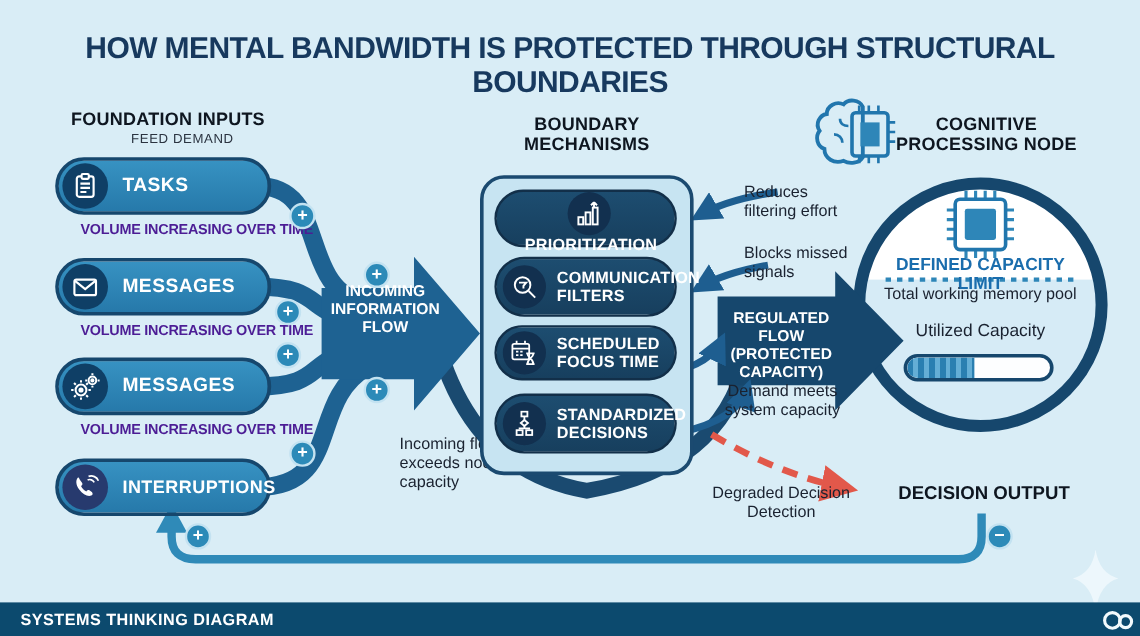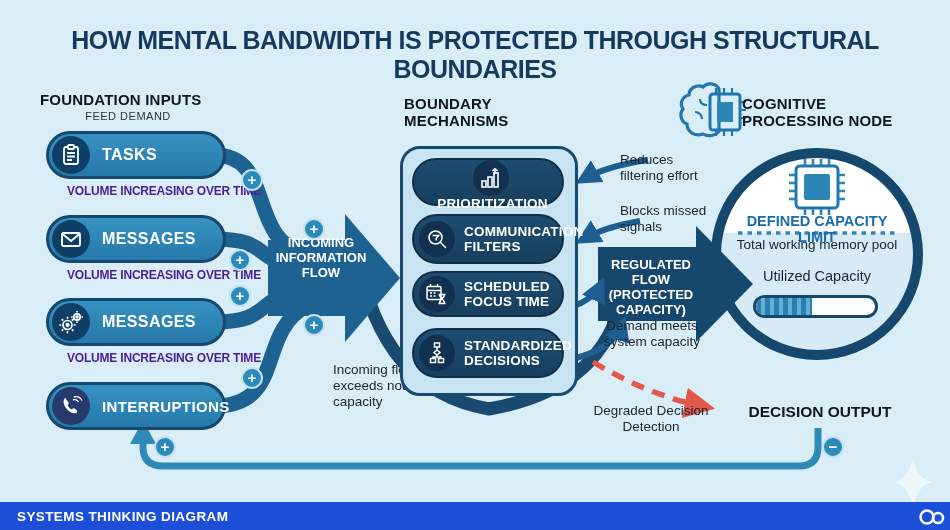--- a/index.html
+++ b/index.html
@@ -1,21 +1,21 @@
 <!DOCTYPE html>
 <html><head>
 <meta charset="utf-8">
 <style>
   html,body{margin:0;padding:0;background:#b9d6e4;}
   .stage{position:relative;width:950px;height:530px;background:#d9edf6;overflow:hidden;
          font-family:"Liberation Sans",sans-serif;}
   .abs{position:absolute;}
   .title{left:0;top:26px;width:950px;text-align:center;font-size:25px;font-weight:bold;
          color:#17395e;letter-spacing:-0.5px;}
-  .sec-head{font-weight:bold;color:#0e1620;font-size:15px;line-height:17px;letter-spacing:0.2px;}
+  .sec-head{font-weight:bold;color:#0e1620;text-align:center;font-size:15px;line-height:17px;letter-spacing:0.2px;}
   .sec-sub{font-size:11px;color:#2a3340;text-align:center;letter-spacing:0.5px;}
   
   .pill{left:46px;width:180px;height:48px;border-radius:24px;background:linear-gradient(180deg,#3792c2,#2679aa);
         border:3px solid #16476d;box-sizing:border-box;display:flex;align-items:center;}
   .pill .ic{width:38px;height:38px;border-radius:50%;background:#0f3f66;margin-left:3px;
             display:flex;align-items:center;justify-content:center;flex:0 0 auto;}
   .pill .lbl{color:#ffffff;font-weight:bold;font-size:16px;letter-spacing:0.4px;margin-left:12px;}
   .vol{left:38px;width:196px;text-align:center;font-size:12px;color:#4c1d95;font-weight:bold;letter-spacing:-0.2px;margin-left:28px;}
   
   .badge{width:22px;height:22px;border-radius:50%;background:#2c8ab8;border:2px solid #c3e2f1;
@@ -29,21 +29,21 @@
          border:2px solid #122f49;box-sizing:border-box;display:flex;align-items:center;}
   .bpill .ic{width:36px;height:36px;border-radius:50%;background:#12304f;margin-left:5px;
              display:flex;align-items:center;justify-content:center;flex:0 0 auto;}
   .bpill .lbl{color:#fff;font-weight:bold;font-size:13.5px;line-height:15px;margin-left:9px;letter-spacing:0.2px;}
   .note{font-size:13.5px;color:#1a2230;line-height:16px;}
   .node-blue{color:#1a6dad;font-weight:bold;}
   .progress{left:753px;top:295px;width:125px;height:23px;border:3px solid #16476d;border-radius:13px;
             background:#fdfeff;box-sizing:border-box;overflow:hidden;}
   .progress .fill{height:100%;border-radius:9px 0 0 9px;
             background:repeating-linear-gradient(90deg,#2a7fb1 0 5px,#64aed6 5px 9px);}
-  .footer{left:0;top:502px;width:950px;height:28px;background:#1d4ed8;display:flex;align-items:center;}
+  .footer{left:0;top:502px;width:950px;height:28px;background:#0c4a6e;display:flex;align-items:center;}
   .footer .lbl{color:#fff;font-weight:bold;font-size:13.5px;letter-spacing:0.4px;padding-left:17px;}
 </style>
 </head>
 <body>
 
 <div class="stage">
 
   <svg class="abs" style="left:0;top:0;" width="950" height="530" viewBox="0 0 950 530">
     <defs>
       <marker id="ahNavy" viewBox="0 0 10 10" refX="7" refY="5" markerWidth="4.2" markerHeight="4.2" orient="auto">
@@ -109,21 +109,21 @@
     <path d="M 593 362 Q 650 396 706 407" fill="none" stroke="#e2584a" stroke-width="5.5" stroke-dasharray="13 9" marker-end="url(#ahRed)"></path>
 
     <path d="M 818 428 L 818 447 Q 818 466 799 466 L 163 466 Q 143 466 143 447 L 143 441" fill="none" stroke="#2f8ab8" stroke-width="7"></path>
     <polygon points="130,444 156,444 143,420" fill="#2f8ab8"></polygon>
 
     <path d="M913 458 Q916 478 932 482 Q916 486 913 510 Q910 486 894 482 Q910 478 913 458 Z" fill="#eef8fc" opacity="0.95"></path>
   </svg>
 
   <div class="abs title">HOW MENTAL BANDWIDTH IS PROTECTED THROUGH STRUCTURAL BOUNDARIES</div>
   <div class="abs sec-head" style="left:40px;top:91px;width:200px;">FOUNDATION INPUTS</div>
-  <div class="abs sec-sub" style="left:28px;top:110px;width:200px;">FEED DEMAND</div>
+  <div class="abs sec-sub" style="left:52px;top:110px;width:200px;">FEED DEMAND</div>
   <div class="abs sec-head" style="left:404px;top:95px;width:170px;">BOUNDARY MECHANISMS</div>
   <div class="abs sec-head" style="left:742px;top:95px;width:160px;">COGNITIVE PROCESSING NODE</div>
 
   <div class="abs pill" style="top:131px;">
     <span class="ic">
       <svg width="24" height="24" viewBox="0 0 24 24" fill="none" stroke="#fff" stroke-width="1.8">
         <rect x="5" y="4" width="14" height="17" rx="2"></rect>
           <rect x="9" y="2" width="6" height="4" rx="1" fill="#0f3f66"></rect>
         <path d="M8 10 h8 M8 13.5 h8 M8 17 h5"></path>
         </svg>

